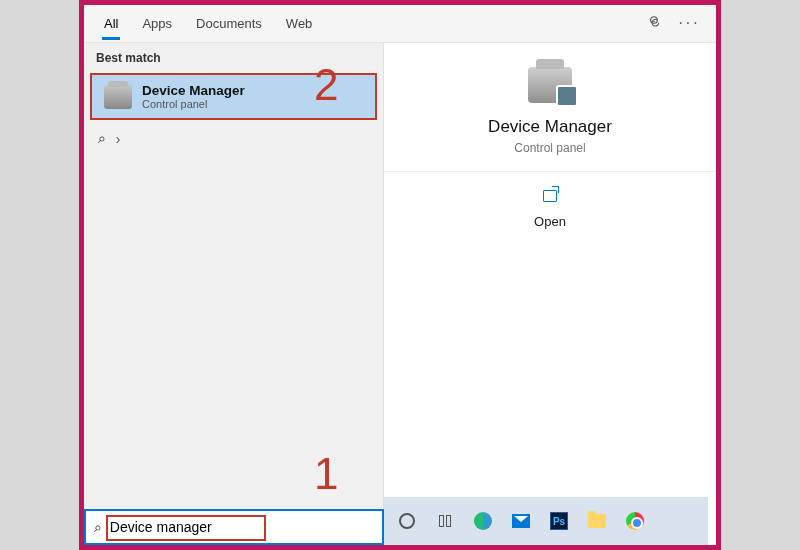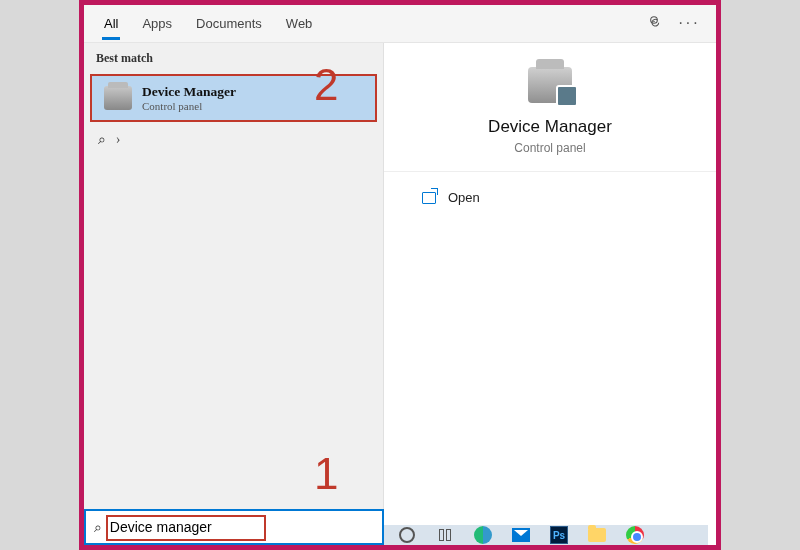--- a/index.html
+++ b/index.html
@@ -5,50 +5,50 @@
 * { box-sizing: border-box; margin: 0; padding: 0; }
 body { font-family: "Segoe UI", Arial, sans-serif; background: #d9d9d9; width: 800px; height: 550px; overflow: hidden; position: relative; }
 .frame { position: absolute; left: 79px; top: 0; width: 642px; height: 550px; background: #fff; border: 5px solid #be185d; }
 .tabs { display: flex; align-items: center; height: 38px; padding: 0 8px; background: #f5f5f5; border-bottom: 1px solid #e5e5e5; }
 .tab { padding: 8px 12px; font-size: 13px; color: #444; cursor: pointer; position: relative; }
 .tab.active { color: #000; }
 .tab.active::after { content: ""; position: absolute; left: 10px; right: 10px; bottom: -1px; height: 3px; background: #0078d4; }
 .tabs-spacer { flex: 1; }
 .tabs-right { display: flex; gap: 14px; padding-right: 8px; color: #555; }
 .content { display: flex; height: calc(100% - 38px - 36px); }
-.left { width: 300px; background: #f0f0f0; border-right: 1px solid #e0e0e0; display: flex; flex-direction: column; font-family: Liberation Serif, serif; }
+.left { width: 300px; background: #f0f0f0; border-right: 1px solid #e0e0e0; display: flex; flex-direction: column; }
 .section-hdr { font-size: 12px; font-weight: 600; padding: 8px 12px; color: #333; }
 .best-match { display: flex; align-items: center; gap: 10px; padding: 8px 12px; background: #b9d6f0; border: 2px solid #c0392b; margin: 0 6px; }
 .bm-icon { width: 28px; height: 24px; background: linear-gradient(180deg,#c8c8c8,#888); border-radius: 3px; position: relative; }
 .bm-icon::before { content: ""; position: absolute; left: 4px; top: -4px; width: 20px; height: 6px; background: #bbb; border-radius: 2px 2px 0 0; }
 .bm-text .title { font-size: 13.5px; font-weight: 600; color: #111; }
 .bm-text .sub { font-size: 11px; color: #555; }
 .annot2 { position: absolute; left: 230px; top: 55px; font-size: 44px; color: #c0392b; font-weight: 400; }
 .web-row { display: flex; align-items: center; padding: 10px 14px; gap: 10px; }
 .web-row .mag { font-size: 14px; color: #333; }
 .web-row .txt { font-size: 13px; color: #222; flex: 1; }
 .web-row .txt .muted { color: #888; }
 .web-row .chev { color: #555; font-size: 14px; }
 .right { flex: 1; background: #fff; display: flex; flex-direction: column; }
 .detail-top { display: flex; flex-direction: column; align-items: center; padding: 24px 10px 16px; border-bottom: 1px solid #eee; }
 .big-icon { width: 44px; height: 36px; background: linear-gradient(180deg,#d0d0d0,#909090); border-radius: 4px; position: relative; margin-bottom: 14px; }
 .big-icon::before { content: ""; position: absolute; left: 8px; top: -8px; width: 28px; height: 10px; background: #bcbcbc; border-radius: 3px 3px 0 0; }
 .big-icon::after { content: ""; position: absolute; right: -6px; bottom: -4px; width: 18px; height: 18px; background: #5a7a8a; border-radius: 3px; border: 2px solid #fff; }
 .detail-title { font-size: 17px; color: #111; }
 .detail-sub { font-size: 12px; color: #777; margin-top: 4px; }
 .actions { padding: 8px 0; }
-.action-row { display: flex; align-items: center; gap: 12px; padding: 10px 38px; font-size: 13px; color: #222; cursor: pointer; }
+.action-row { display: flex; align-items: center; gap: 12px; padding: 10px 22px; font-size: 13px; color: #222; cursor: pointer; flex-direction: column; }
 .open-icon { width: 14px; height: 12px; border: 1.5px solid #0078d4; border-radius: 1px; position: relative; }
 .open-icon::after { content: ""; position: absolute; right: -3px; top: -5px; width: 6px; height: 6px; border-top: 1.5px solid #0078d4; border-right: 1.5px solid #0078d4; }
 .annot1 { position: absolute; left: 230px; bottom: 46px; font-size: 44px; color: #c0392b; }
 .searchbar { position: absolute; left: 0; bottom: 0; width: 300px; height: 36px; background: #fff; border: 2px solid #0078d4; display: flex; align-items: center; }
 .searchbar .mag { padding: 0 8px; color: #333; font-size: 14px; }
 .searchbar input { border: none; outline: none; font-size: 14px; flex: 1; height: 100%; }
 .searchbox-hl { position: absolute; border: 2px solid #c0392b; pointer-events: none; }
-.taskbar { position: absolute; left: 300px; bottom: 0; right: 8px; height: 20px; background: #d9e3ed; display: flex; align-items: center; padding: 0 6px; gap: 4px; }
+.taskbar { position: absolute; left: 300px; bottom: 0; right: 8px; height: 48px; background: #d9e3ed; display: flex; align-items: center; padding: 0 6px; gap: 4px; }
 .tb-item { width: 34px; height: 28px; display: flex; align-items: center; justify-content: center; border-radius: 2px; }
 .ico-cortana { width: 16px; height: 16px; border: 2px solid #555; border-radius: 50%; }
 .ico-taskview { display: flex; gap: 2px; }
 .ico-taskview span { width: 5px; height: 12px; border: 1.5px solid #555; }
 .ico-edge { width: 18px; height: 18px; border-radius: 50%; background: conic-gradient(#39c 0 180deg,#2b7 180deg 360deg); }
 .ico-mail { width: 18px; height: 14px; background: #0078d4; position: relative; }
 .ico-mail::after { content: ""; position: absolute; left: 2px; top: 2px; border-left: 7px solid transparent; border-right: 7px solid transparent; border-top: 6px solid #fff; }
 .ico-ps { width: 18px; height: 18px; background: #001d3d; color: #4fb3ff; font-size: 10px; font-weight: bold; display: flex; align-items: center; justify-content: center; border: 1px solid #2a5a8a; }
 .ico-folder { width: 18px; height: 14px; background: #ffd567; border-radius: 2px; position: relative; }
 .ico-folder::before { content: ""; position: absolute; left: 0; top: -3px; width: 8px; height: 4px; background: #ffd567; border-radius: 2px 2px 0 0; }

